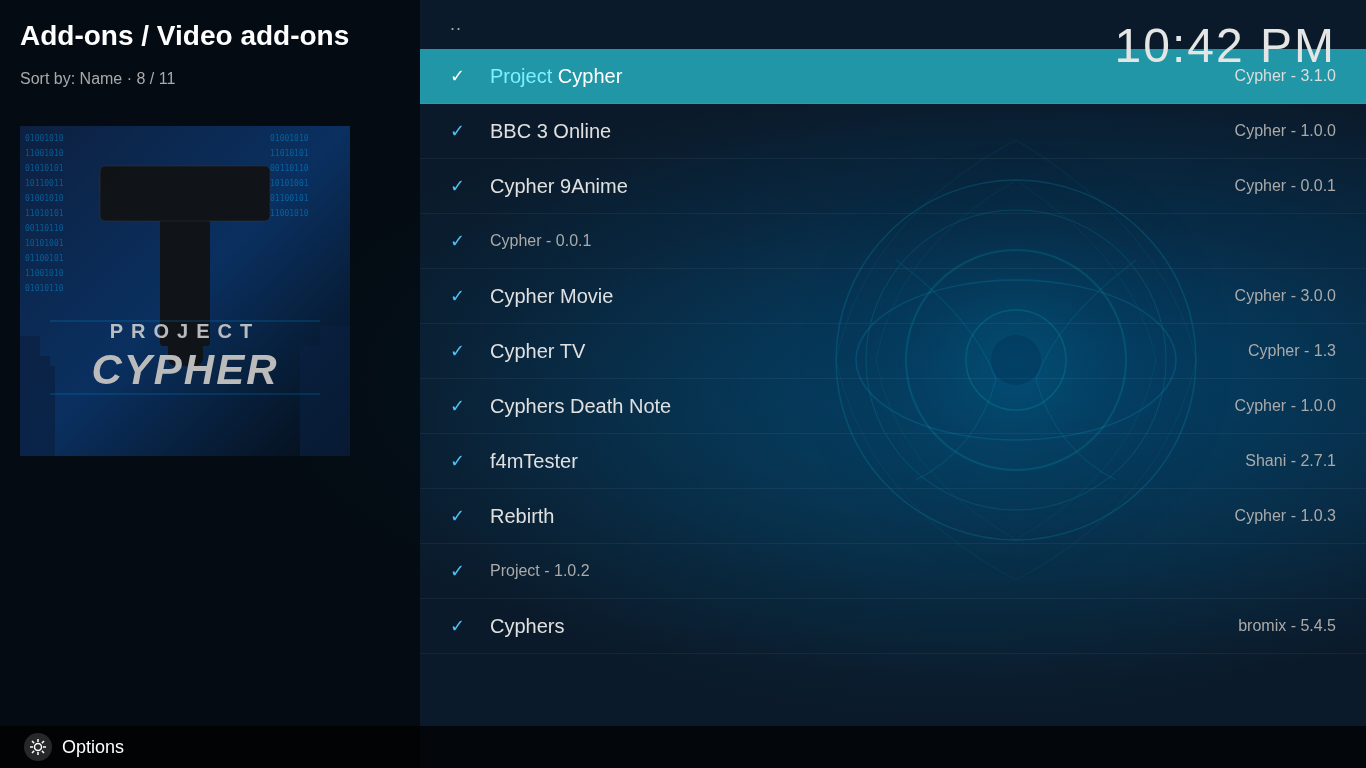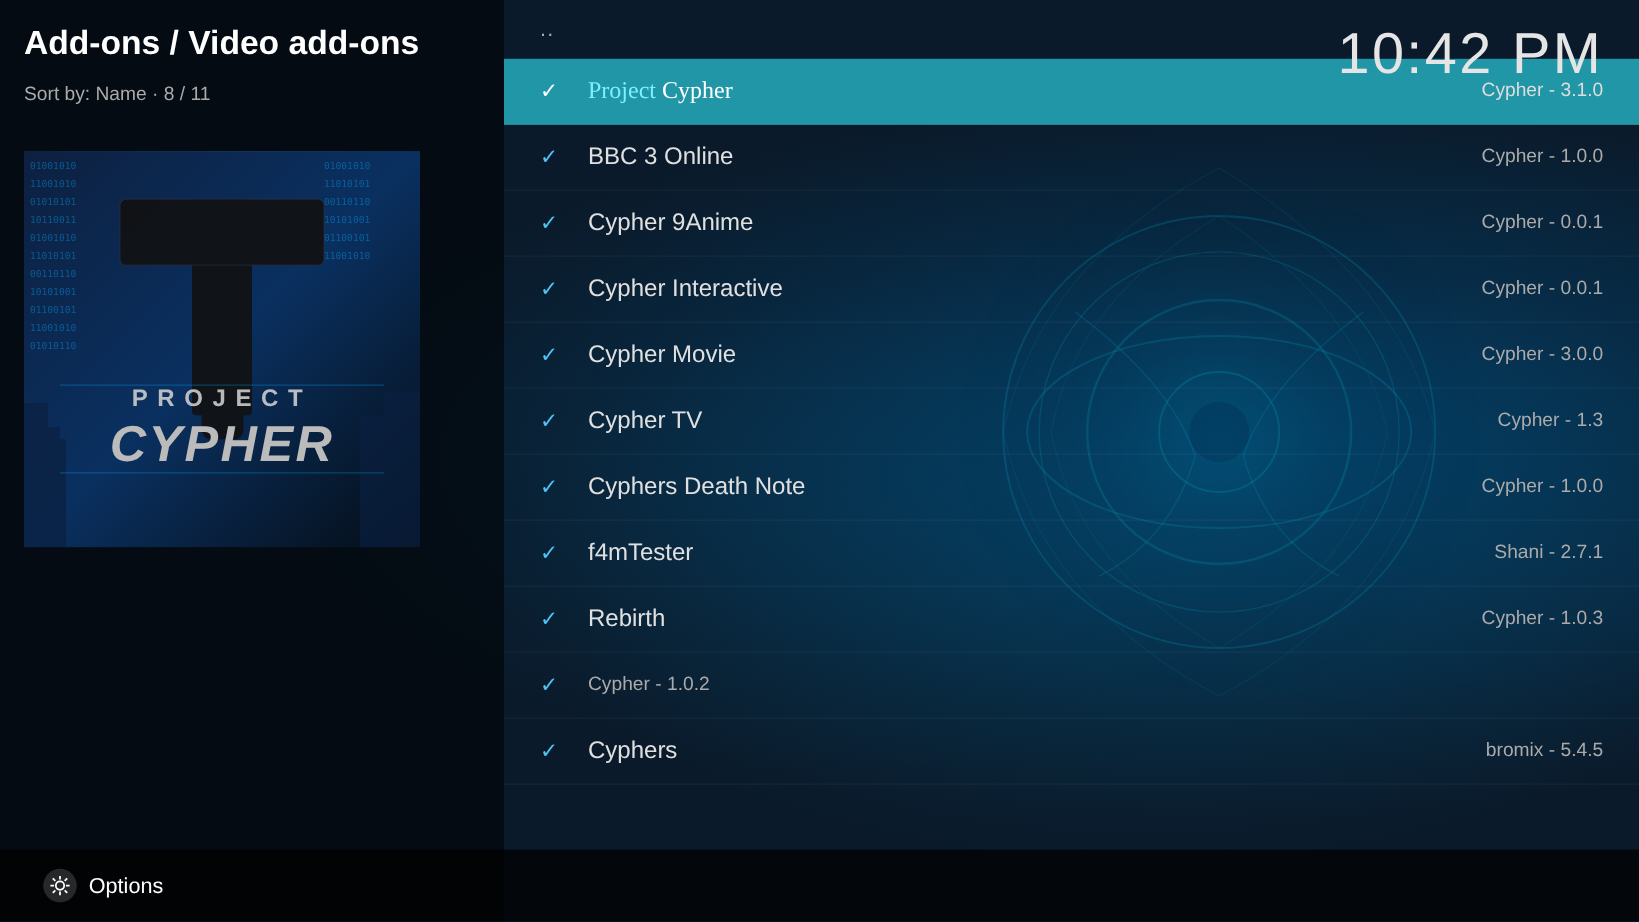--- a/index.html
+++ b/index.html
@@ -125,21 +125,20 @@
       cursor: pointer;
       position: relative;
     }
 
     .addon-item.selected {
       background: #2196a6;
     }
 
     .addon-item.selected .addon-name {
       color: #fff;
-      font-family: Liberation Serif, serif;
     }
 
     .checkmark {
       color: #4fc3f7;
       font-size: 18px;
       margin-right: 20px;
       width: 20px;
       flex-shrink: 0;
     }
 
@@ -170,25 +169,25 @@
 
     .addon-item.selected .addon-version {
       color: #ddd;
     }
 
     .bottom-bar {
       position: absolute;
       bottom: 0;
       left: 0;
       right: 0;
-      height: 60px;
+      height: 42px;
       background: rgba(0,0,0,0.7);
       display: flex;
       align-items: center;
-      padding: 0 36px;
+      padding: 0 24px;
       z-index: 3;
     }
 
     .options-btn {
       display: flex;
       align-items: center;
       gap: 10px;
       color: #fff;
       font-size: 18px;
       cursor: pointer;
@@ -327,21 +326,20 @@
         <span class="addon-name">BBC 3 Online</span>
         <span class="addon-version">Cypher - 1.0.0</span>
       </li>
       <li class="addon-item">
         <span class="checkmark">✓</span>
         <span class="addon-name">Cypher 9Anime</span>
         <span class="addon-version">Cypher - 0.0.1</span>
       </li>
       <li class="addon-item">
         <span class="checkmark">✓</span>
-        <span class="addon-name">Cypher Interactive</span>
         <span class="addon-version">Cypher - 0.0.1</span>
       </li>
       <li class="addon-item">
         <span class="checkmark">✓</span>
         <span class="addon-name">Cypher Movie</span>
         <span class="addon-version">Cypher - 3.0.0</span>
       </li>
       <li class="addon-item">
         <span class="checkmark">✓</span>
         <span class="addon-name">Cypher TV</span>
@@ -357,21 +355,21 @@
         <span class="addon-name">f4mTester</span>
         <span class="addon-version">Shani - 2.7.1</span>
       </li>
       <li class="addon-item">
         <span class="checkmark">✓</span>
         <span class="addon-name">Rebirth</span>
         <span class="addon-version">Cypher - 1.0.3</span>
       </li>
       <li class="addon-item">
         <span class="checkmark">✓</span>
-        <span class="addon-version">Cypher - 1.0.2</span>
+        <span class="addon-version">Project - 1.0.2</span>
       </li>
       <li class="addon-item">
         <span class="checkmark">✓</span>
         <span class="addon-name">Cyphers</span>
         <span class="addon-version">bromix - 5.4.5</span>
       </li>
     </ul>
 </div>
 
 <div class="bottom-bar">

